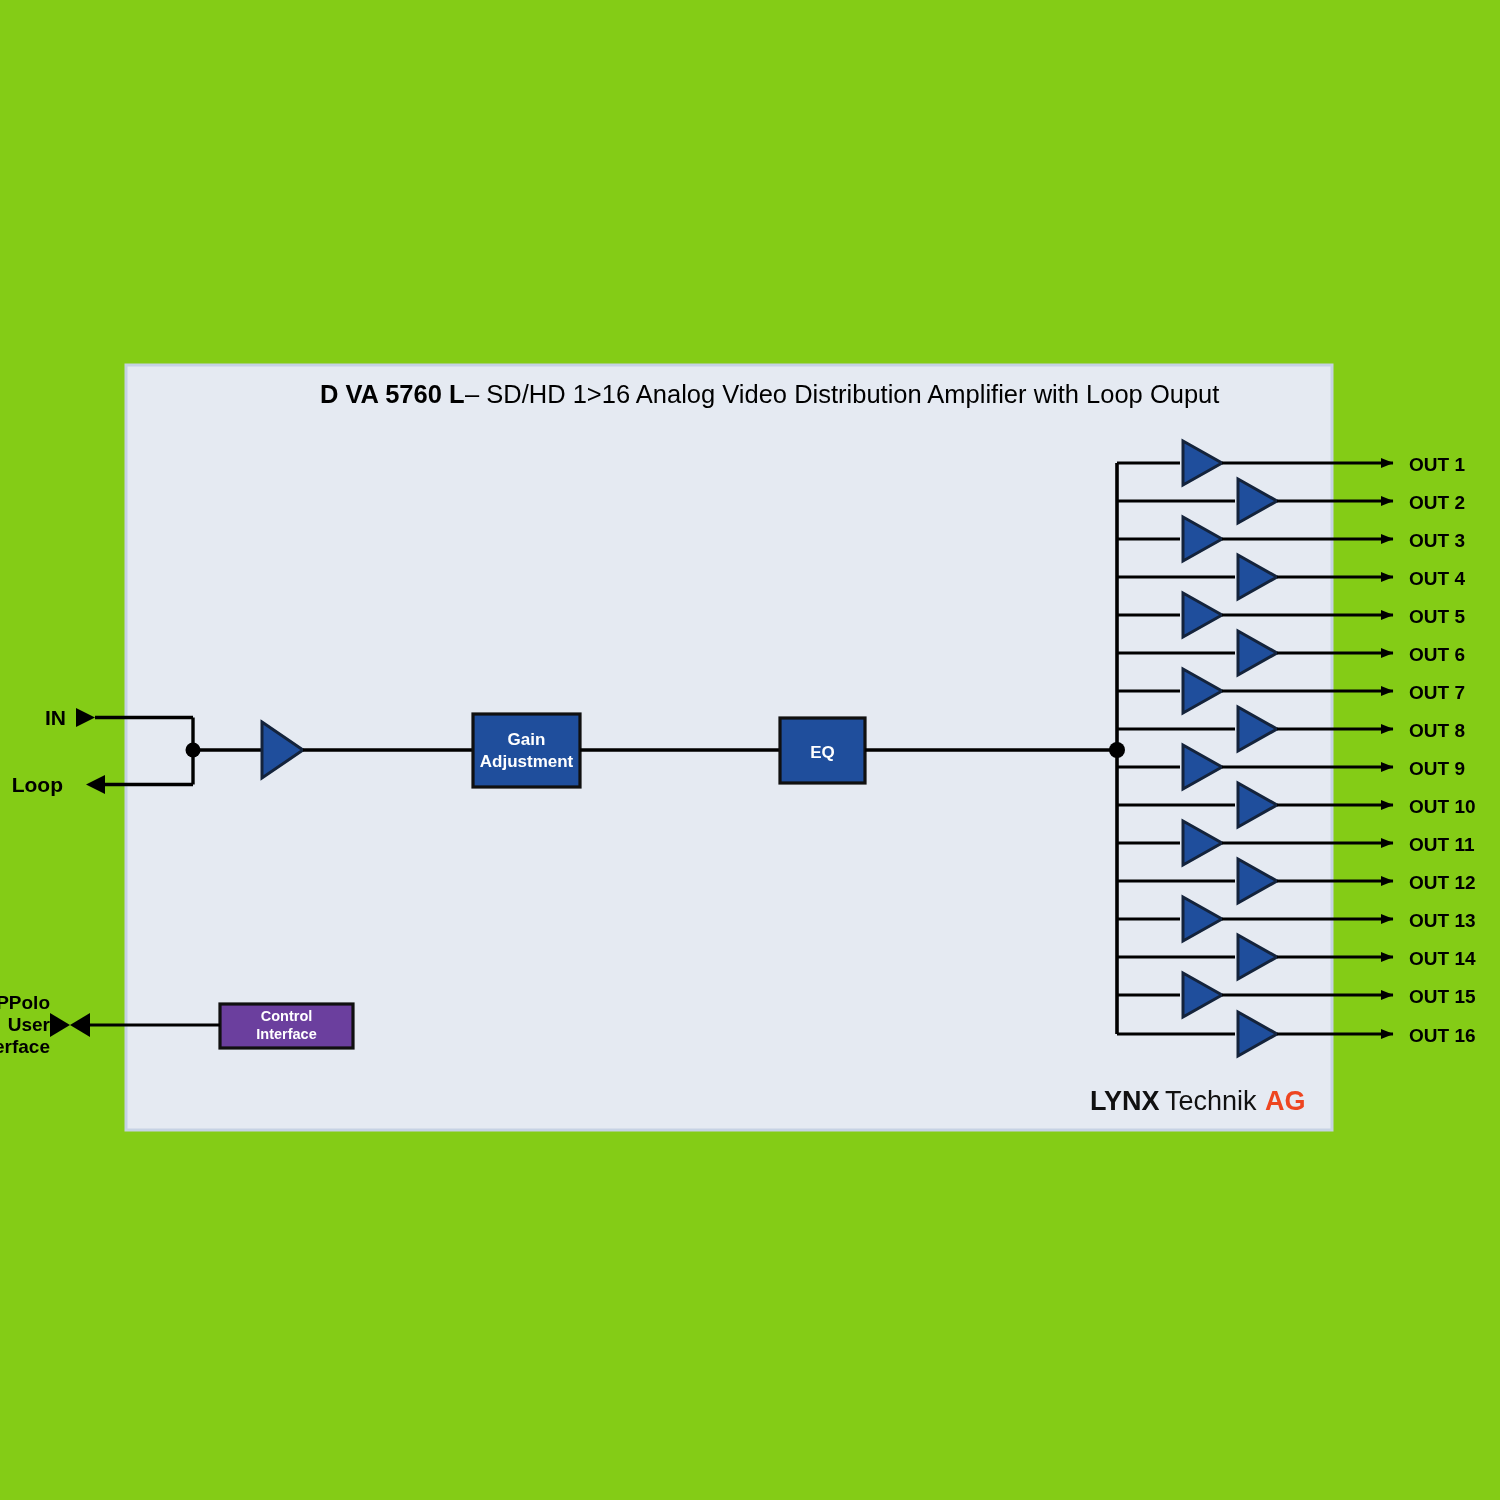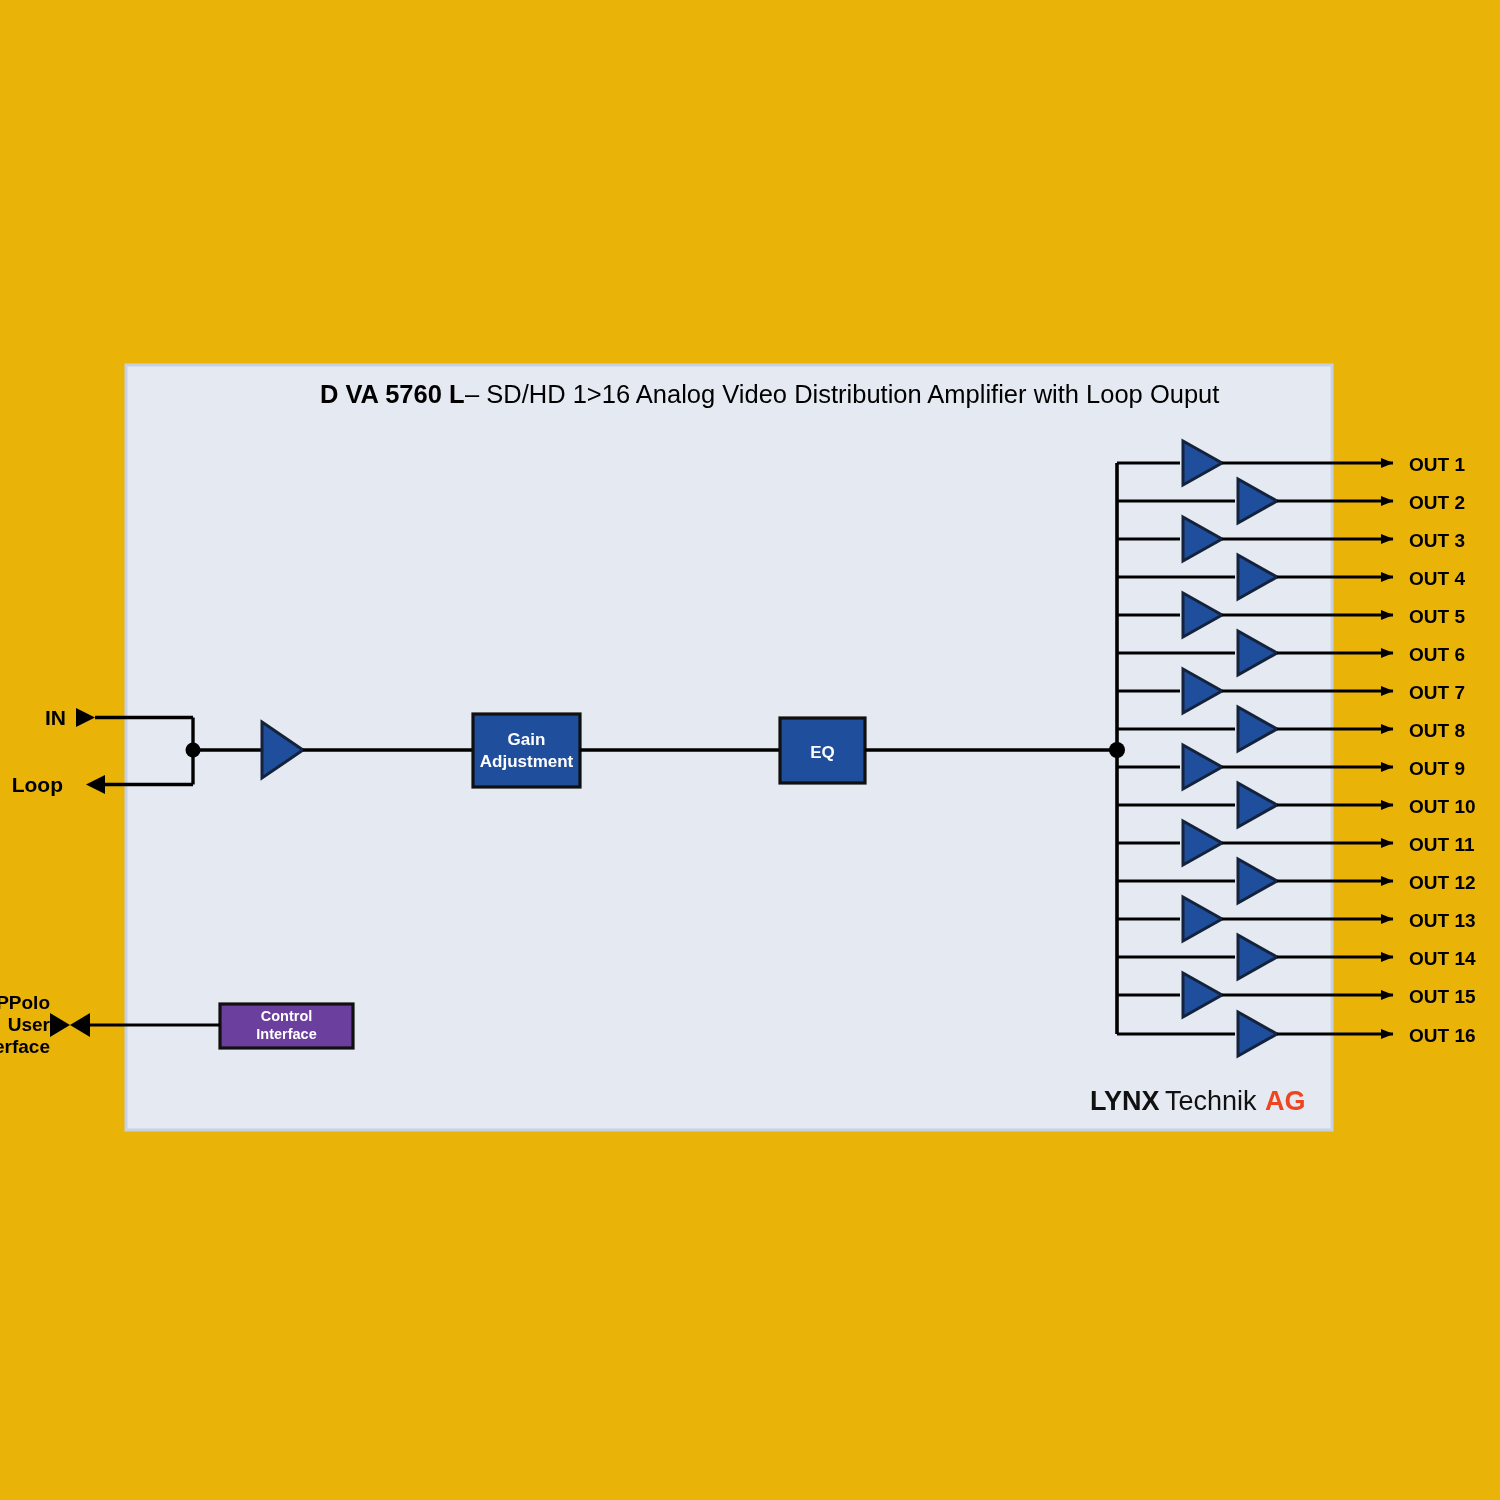--- a/index.html
+++ b/index.html
@@ -12,21 +12,21 @@
     height: 1500px;
     font-family: "Liberation Sans", sans-serif;
     overflow: hidden;
     position: relative;
   }
   #stage {
     position: absolute;
     left: 0; top: 0;
     width: 1500px;
     height: 1500px;
-    background: #eab308;
+    background: #84cc16;
   }
   #stage svg {
     display: block;
     width: 1500px;
     height: 1500px;
   }
   .blk-label {
     font-family: "Liberation Sans", sans-serif;
     font-weight: bold;
     fill: #ffffff;

